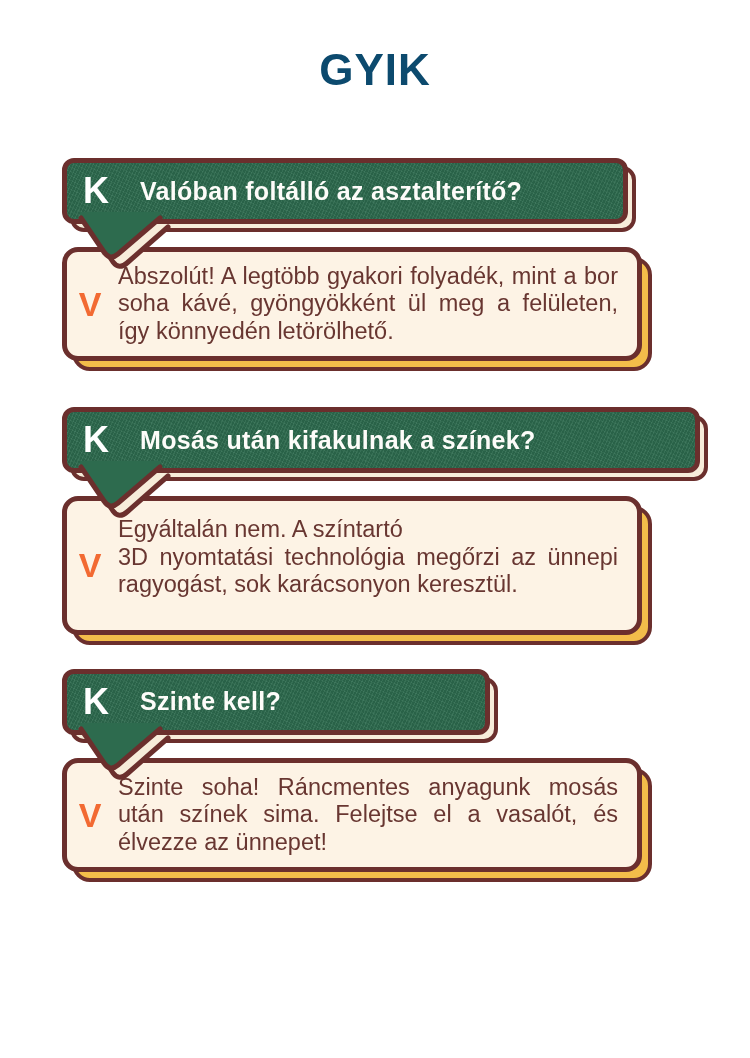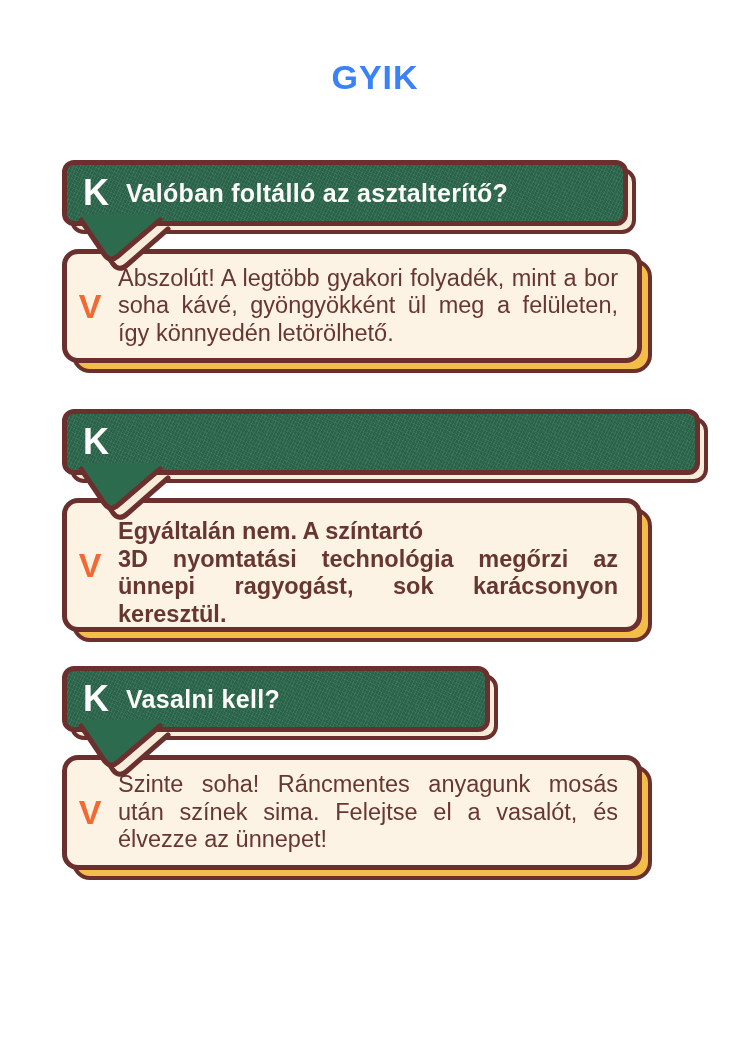--- a/index.html
+++ b/index.html
@@ -4,26 +4,26 @@
 <style>
   html,body{margin:0;padding:0;}
   body{
     width:750px;height:1058px;
     background:#ffffff;
     font-family:"Liberation Sans", sans-serif;
     overflow:hidden;
   }
   .page{position:relative;width:750px;height:1058px;}
   .page-title{
-    margin:60px 0 0 0;
+    margin:48px 0 0 0;
     text-align:center;
-    font-size:34px;
+    font-size:44px;
     font-weight:700;
     letter-spacing:1px;
-    color:#3b82f6;
+    color:#0c4a6e;
     line-height:1;
   }
   .faq-list{padding-left:62px;}
   .faq-block{position:relative;}
   .faq-block.b1{margin-top:66px;}
   .faq-block.b2{margin-top:46px;}
   .faq-block.b3{margin-top:34px;}
 
   
   .q-bubble{position:relative;height:66px;z-index:3;}
@@ -47,21 +47,21 @@
   .q-content{
     position:relative;z-index:5;height:100%;
     display:flex;align-items:center;
     padding-left:14px;
   }
   .q-marker{
     flex:none;width:40px;text-align:center;
     font-size:36px;font-weight:700;color:#ffffff;
   }
   .q-label{
-    margin-left:10px;
+    margin-left:24px;
     font-size:25px;font-weight:600;color:#fdfcf9;
     letter-spacing:0.3px;
   }
 
   
   .a-bubble{position:relative;z-index:1;width:580px;margin-top:23px;}
   .a-shadow{
     position:absolute;left:10px;top:10px;width:100%;height:100%;
     box-sizing:border-box;
     background:#f3bd4a;border:4px solid #6b2f2d;border-radius:18px;
@@ -81,21 +81,21 @@
   }
   .a-text{
     flex:1;
     padding:16px 24px 16px 0;
     font-size:23.5px;font-weight:500;
     line-height:1.17;
     color:#683631;
     text-align:justify;
     white-space:pre-line;
   }
-  .a-bubble.a2 .a-text{padding-top:20px;padding-bottom:4px;font-weight:bold;}
+  .a-bubble.a2 .a-text{padding-top:20px;padding-bottom:36px;}
 </style>
 </head>
 <body>
 
 <div class="page">
 
   <h1 class="page-title">GYIK</h1>
 
   <div class="faq-list">
 
@@ -133,20 +133,21 @@
         <svg class="q-tail" viewBox="0 0 110 60">
           <g transform="translate(9,10)">
             <path d="M7,3 L85,3 L43,40 Q36,47 31,39 Z" fill="#f7ecda"></path>
             <path d="M85,5 L44,41 Q36,48 30,40 L7,5" fill="none" stroke="#6b2f2d" stroke-width="5" stroke-linecap="round" stroke-linejoin="round"></path>
           </g>
           <path d="M6,0 L86,0 L86,6 L44,42 Q36,49 30,40 L6,6 Z" fill="#2d6b4e"></path>
           <path d="M86,6 L44,42 Q36,49 30,40 L7,6" fill="none" stroke="#6b2f2d" stroke-width="5" stroke-linecap="round" stroke-linejoin="round"></path>
         </svg>
         <div class="q-content">
           <span class="q-marker">K</span>
+          <span class="q-label">Mosás után kifakulnak a színek?</span>
         </div>
       </div>
       <div class="a-bubble a2">
         <div class="a-shadow"></div>
         <div class="a-face"></div>
         <div class="a-content">
           <span class="a-marker">V</span>
           <span class="a-text">Egyáltalán nem. A színtartó
 3D nyomtatási technológia megőrzi az ünnepi ragyogást, sok karácsonyon keresztül.</span>
         </div>
@@ -160,21 +161,21 @@
         <svg class="q-tail" viewBox="0 0 110 60">
           <g transform="translate(9,10)">
             <path d="M7,3 L85,3 L43,40 Q36,47 31,39 Z" fill="#f7ecda"></path>
             <path d="M85,5 L44,41 Q36,48 30,40 L7,5" fill="none" stroke="#6b2f2d" stroke-width="5" stroke-linecap="round" stroke-linejoin="round"></path>
           </g>
           <path d="M6,0 L86,0 L86,6 L44,42 Q36,49 30,40 L6,6 Z" fill="#2d6b4e"></path>
           <path d="M86,6 L44,42 Q36,49 30,40 L7,6" fill="none" stroke="#6b2f2d" stroke-width="5" stroke-linecap="round" stroke-linejoin="round"></path>
         </svg>
         <div class="q-content">
           <span class="q-marker">K</span>
-          <span class="q-label">Vasalni kell?</span>
+          <span class="q-label">Szinte kell?</span>
         </div>
       </div>
       <div class="a-bubble">
         <div class="a-shadow"></div>
         <div class="a-face"></div>
         <div class="a-content">
           <span class="a-marker">V</span>
           <span class="a-text">Szinte soha! Ráncmentes anyagunk mosás után színek sima. Felejtse el a vasalót, és élvezze az ünnepet!</span>
         </div>
       </div>

